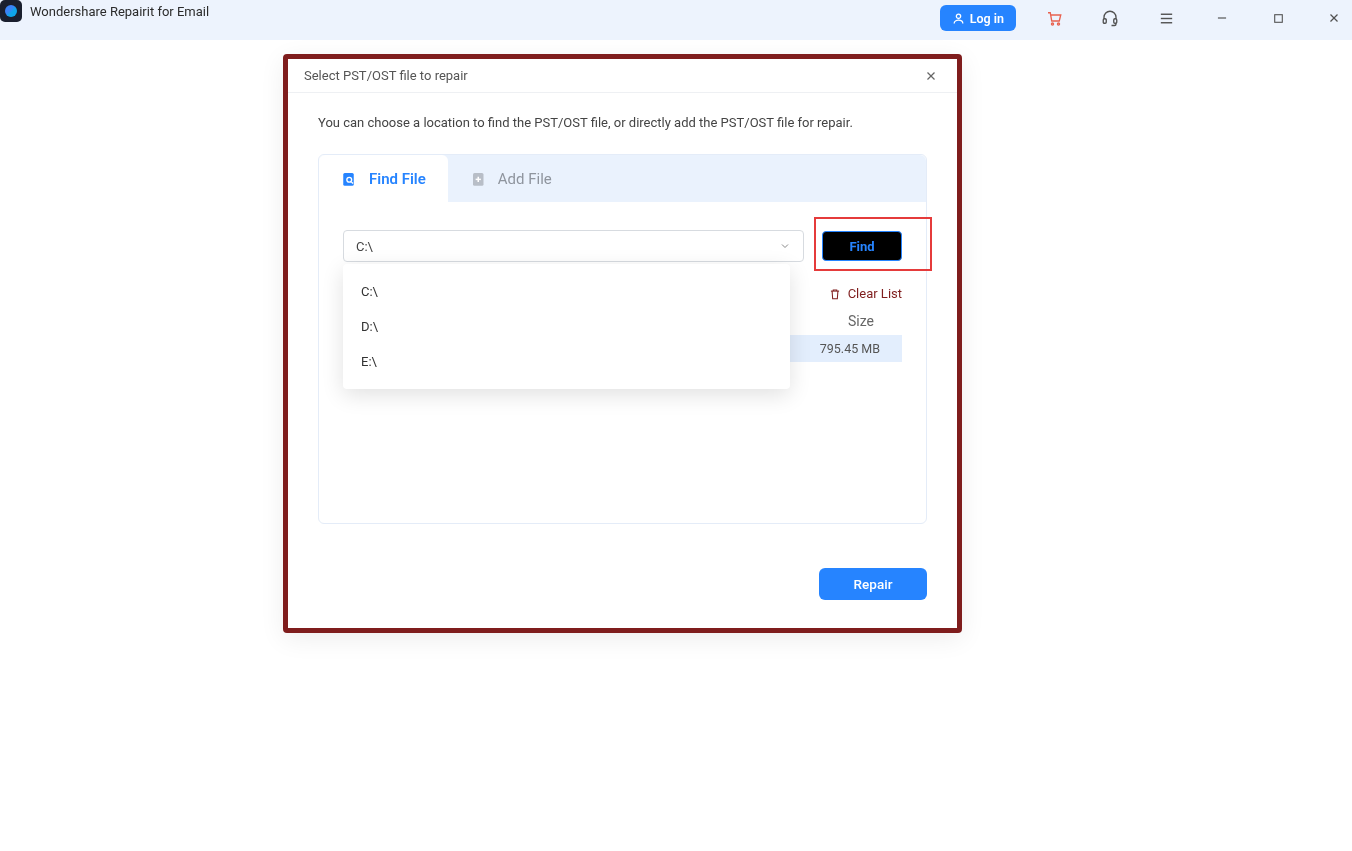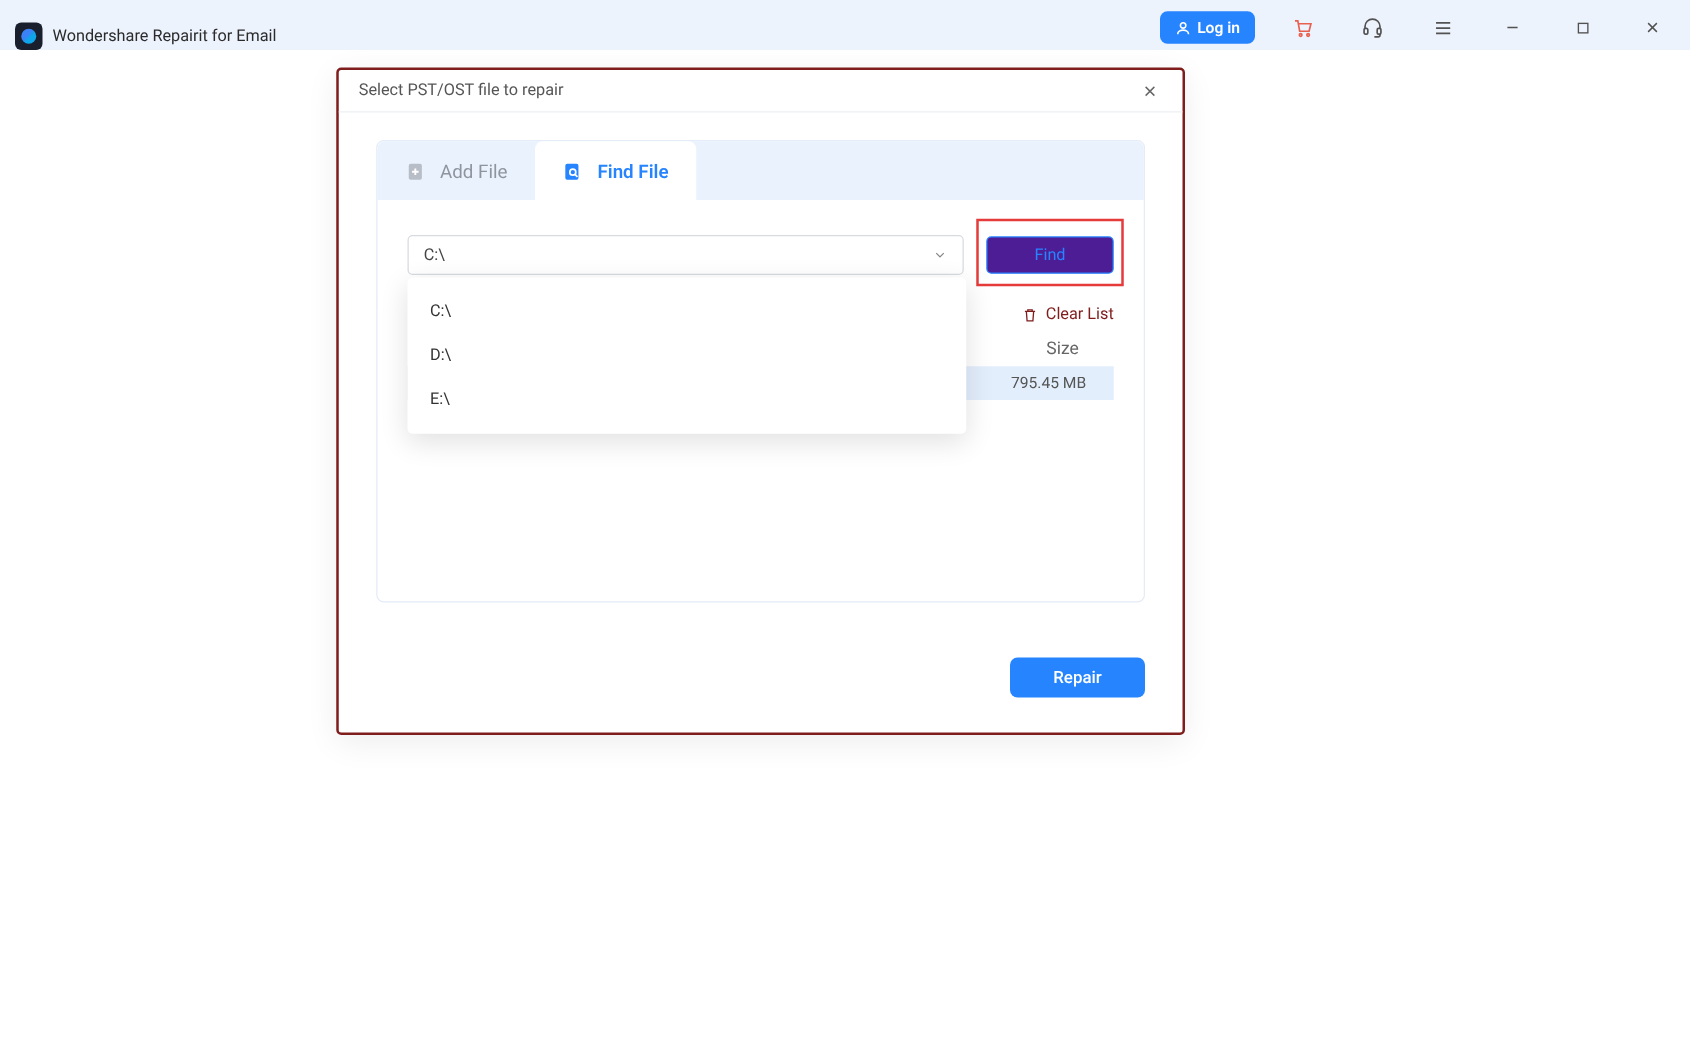--- a/index.html
+++ b/index.html
@@ -1,50 +1,50 @@
 <!DOCTYPE html>
 <html><head>
 <meta charset="utf-8">
 <style>
 * { margin: 0; padding: 0; box-sizing: border-box; font-family: -apple-system, BlinkMacSystemFont, "Segoe UI", Roboto, Arial, sans-serif; }
 body { background: #ffffff; width: 1352px; height: 851px; overflow: hidden; }
 
-.titlebar { height: 40px; background: #edf3fd; display: flex; align-items: flex-end; padding: 0 12px; }
+.titlebar { height: 40px; background: #edf3fd; display: flex; align-items: flex-start; padding: 0 0; }
 .titlebar-left { display: flex; align-items: center; gap: 8px; }
 .app-logo { width: 22px; height: 22px; background: #1a1f2e; border-radius: 5px; display: flex; align-items: center; justify-content: center; }
 .app-logo-inner { width: 12px; height: 12px; border-radius: 50%; background: linear-gradient(135deg, #3b82f6 40%, #0ea5e9 60%); position: relative; }
 .app-title { font-size: 13px; color: #2b2b2b; }
 .titlebar-right { margin-left: auto; display: flex; align-items: center; gap: 20px; }
 .login-btn { background: #2684ff; color: #fff; border-radius: 6px; height: 26px; padding: 0 12px; display: flex; align-items: center; gap: 5px; font-size: 12.5px; font-weight: 600; cursor: pointer; }
 .titlebar-icon { width: 36px; height: 36px; display: flex; align-items: center; justify-content: center; cursor: pointer; color: #525252; }
 .cart-icon-color { color: #e8614f; }
 
 .main { position: relative; width: 100%; height: calc(851px - 40px); background: #fff; }
 
-.dialog { position: absolute; left: 269px; top: 14px; width: 679px; background: #fff; border: 2px solid #7f1d1d; border-radius: 4px; box-shadow: 0 6px 26px rgba(0,0,0,0.07); }
+.dialog { position: absolute; left: 283px; top: 14px; width: 679px; background: #fff; border: 5px solid #7f1d1d; border-radius: 4px; box-shadow: 0 6px 26px rgba(0,0,0,0.07); }
 .dialog-header { display: flex; align-items: center; height: 34px; padding: 0 16px; border-bottom: 1px solid #eef0f3; }
 .dialog-title { font-size: 13px; color: #555; }
 .dialog-close { margin-left: auto; cursor: pointer; color: #666; width: 20px; height: 20px; display:flex; align-items:center; justify-content:center; }
 
 .dialog-body { padding: 22px 30px 16px 30px; }
 .intro-text { font-size: 13px; color: #444; margin-bottom: 24px; }
 
 .panel { border: 1px solid #e4ecf8; border-radius: 6px; background: #fff; min-height: 370px; }
 .tabs { display: flex; background: #eaf2fd; border-radius: 6px 6px 0 0; height: 47px; }
 .tab { display: flex; align-items: center; gap: 10px; padding: 0 22px; font-size: 15px; color: #8f959e; cursor: pointer; }
 .tab.active { background: #fff; color: #2684ff; font-weight: 600; border-radius: 6px 6px 0 0; }
 .tab-icon { width: 18px; height: 18px; display: inline-flex; align-items: center; justify-content: center; }
 
 .tab-content { padding: 28px 24px; position: relative; }
 .row1 { display: flex; gap: 18px; align-items: center; }
 .drive-select { flex: 1; height: 32px; border: 1px solid #d7dbe0; border-radius: 4px; background: #fff; padding: 0 12px; display: flex; align-items: center; justify-content: space-between; font-size: 13px; color: #444; cursor: pointer; position: relative; }
 .chev { color: #888; }
 .find-wrap { position: relative; }
 .find-highlight { position: absolute; left: -8px; top: -14px; width: 118px; height: 54px; border: 2px solid #e53b3b; pointer-events: none; }
-.find-btn { width: 102px; height: 30px; border: 1px solid #2684ff; color: #2684ff; border-radius: 4px; background: #4c1d95; font-size: 13px; display: flex; align-items: center; justify-content: center; cursor: pointer; }
+.find-btn { width: 80px; height: 30px; border: 1px solid #2684ff; color: #2684ff; border-radius: 4px; background: #000000; font-size: 13px; display: flex; align-items: center; justify-content: center; cursor: pointer; font-weight: bold; }
 
 .clear-row { display: flex; justify-content: flex-end; margin-top: 24px; }
 .clear-list { display: flex; align-items: center; gap: 6px; color: #7f1d1d; font-size: 13px; cursor: pointer; }
 
 .size-header { margin-top: 12px; text-align: right; font-size: 14px; color: #666; padding-right: 28px; }
 .size-row { margin-top: 6px; text-align: right; background: #e3eefd; padding: 6px 22px 6px 0; font-size: 12.5px; color: #555; }
 
 .dropdown { position: absolute; left: 24px; top: 62px; width: 447px; background: #fff; box-shadow: 0 6px 22px rgba(0,0,0,0.12); border-radius: 4px; padding: 10px 0; z-index: 10; }
 .dd-item { padding: 10px 18px; font-size: 13px; color: #333; cursor: pointer; }
 
@@ -120,42 +120,43 @@
       <div class="dialog-title">Select PST/OST file to repair</div>
       <div class="dialog-close">
         <svg width="14" height="14" viewBox="0 0 24 24" stroke="currentColor" stroke-width="2">
             <line x1="6" y1="6" x2="18" y2="18"></line>
             <line x1="18" y1="6" x2="6" y2="18"></line>
           </svg>
       </div>
     </div>
 
     <div class="dialog-body">
+      <div class="intro-text">You can choose a location to find the PST/OST file, or directly add the PST/OST file for repair.</div>
 
       <div class="panel">
         <div class="tabs">
+          <div class="tab active">
+            <span class="tab-icon">
+              <svg width="18" height="18" viewBox="0 0 24 24">
+                  <rect x="3" y="4" width="14" height="17" rx="2" fill="#2684ff"></rect>
+                  <circle cx="11" cy="13" r="3.2" fill="none" stroke="#fff" stroke-width="1.8"></circle>
+                  <line x1="13.5" y1="15.5" x2="16" y2="18" stroke="#fff" stroke-width="1.8"></line>
+                </svg>
+            </span>
+            <span>Find File</span>
+          </div>
           <div class="tab">
             <span class="tab-icon">
               <svg width="18" height="18" viewBox="0 0 24 24">
                   <rect x="4" y="4" width="14" height="17" rx="2" fill="#b8bec7"></rect>
                   <line x1="11" y1="9" x2="11" y2="16" stroke="#fff" stroke-width="2"></line>
                   <line x1="7.5" y1="12.5" x2="14.5" y2="12.5" stroke="#fff" stroke-width="2"></line>
                 </svg>
             </span>
             <span>Add File</span>
-          </div>
-          <div class="tab active">
-            <span class="tab-icon">
-              <svg width="18" height="18" viewBox="0 0 24 24">
-                  <rect x="3" y="4" width="14" height="17" rx="2" fill="#2684ff"></rect>
-                  <circle cx="11" cy="13" r="3.2" fill="none" stroke="#fff" stroke-width="1.8"></circle>
-                  <line x1="13.5" y1="15.5" x2="16" y2="18" stroke="#fff" stroke-width="1.8"></line>
-                </svg>
-            </span>
-            <span>Find File</span>
           </div>
         </div>
 
         <div class="tab-content">
           <div class="row1">
             <div class="drive-select">
               <span>C:\</span>
               <span class="chev">
                 <svg width="12" height="12" viewBox="0 0 24 24" fill="none" stroke="currentColor" stroke-width="2">
                     <polyline points="6 9 12 15 18 9"></polyline>

